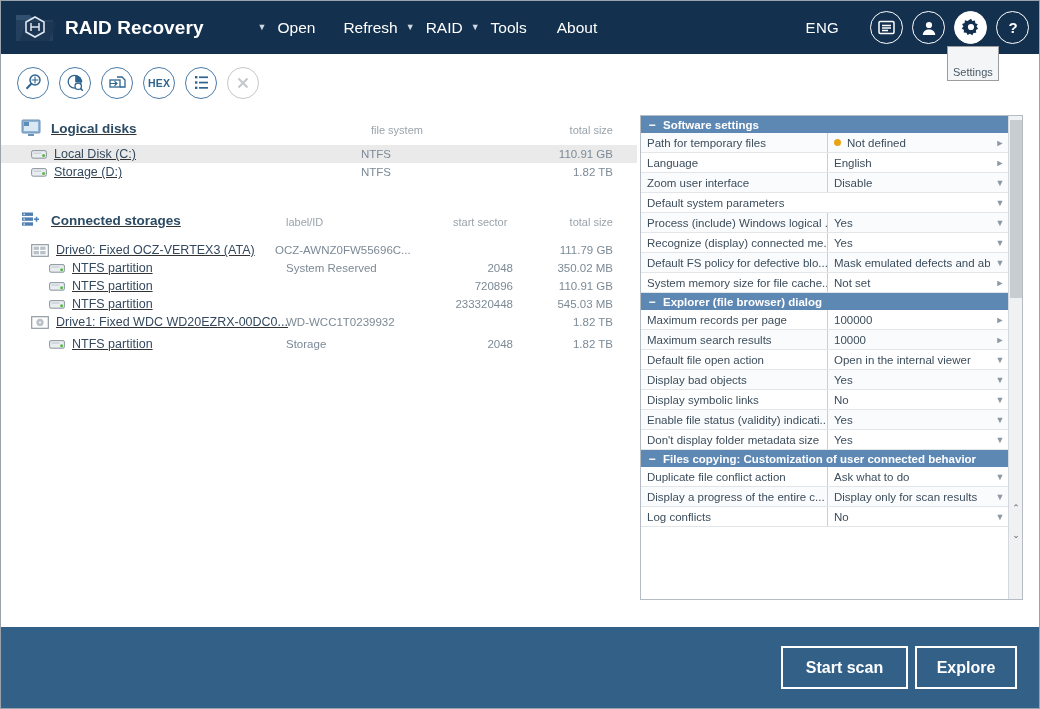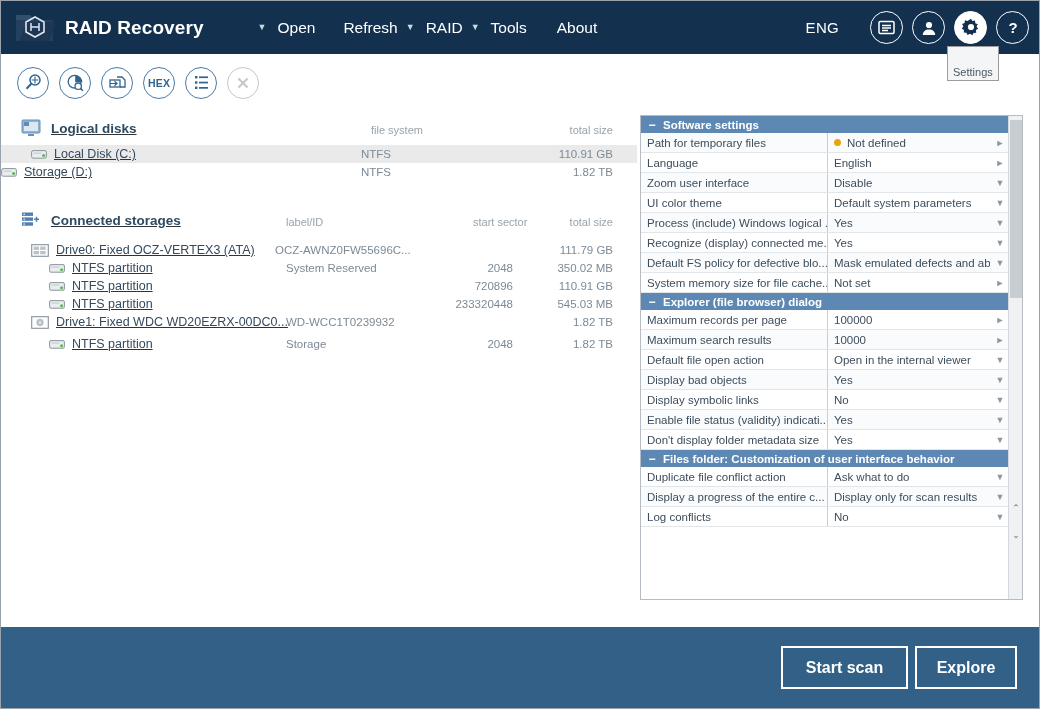--- a/index.html
+++ b/index.html
@@ -194,21 +194,21 @@
               <rect x="2.4" y="3.6" width="8" height="1.2" fill="#c6cdd3"></rect>
               <circle cx="12.6" cy="6.6" r="1.5" fill="#57b947"></circle>
             </svg>
         </span>
         <span>Local Disk (C:)</span>
       </span>
       <span class="cell" style="left:360px;">NTFS</span>
       <span class="cell r" style="left:512px;width:100px;">110.91 GB</span>
     </div>
 
-    <div class="row" style="">
+    <div class="row" style="padding-left:30px;">
       <span class="nm">
         <span class="dico">
           <svg width="16" height="11" viewBox="0 0 16 11">
               <rect x=".6" y="1.6" width="14.8" height="7.6" rx="1.6" fill="#e9edf0" stroke="#8a949c" stroke-width="1"></rect>
               <rect x="2.4" y="3.6" width="8" height="1.2" fill="#c6cdd3"></rect>
               <circle cx="12.6" cy="6.6" r="1.5" fill="#57b947"></circle>
             </svg>
         </span>
         <span>Storage (D:)</span>
       </span>
@@ -225,21 +225,21 @@
               <rect x="1" y="11.3" width="11" height="3.4" fill="#4f7fb0"></rect>
               <rect x="2.4" y="2.6" width="1.6" height="1.4" fill="#cfe0ef"></rect>
               <rect x="2.4" y="7.5" width="1.6" height="1.4" fill="#cfe0ef"></rect>
               <rect x="2.4" y="12.4" width="1.6" height="1.4" fill="#cfe0ef"></rect>
               <path d="M13 8.2h5M15.5 5.7v5" stroke="#4f7fb0" stroke-width="1.5"></path>
             </svg>
         </span>
         <span class="grp-title">Connected storages</span>
       </div>
       <span class="colhead" style="left:285px;top:9px;">label/ID</span>
-      <span class="colhead" style="left:472px;top:9px;">start sector</span>
+      <span class="colhead" style="left:452px;top:9px;">start sector</span>
       <span class="colhead" style="left:560px;top:9px;width:52px;text-align:right;">total size</span>
     </div>
 
     <div class="row" style="padding-left:30px;margin-top:2px;">
       <span class="nm">
         <span class="dico" style="width:18px;height:13px;">
           <svg width="18" height="13" viewBox="0 0 18 13">
               <rect x=".7" y=".7" width="16.6" height="11.6" fill="#fdfdfd" stroke="#8a949c" stroke-width="1.1"></rect>
               <rect x="2.6" y="2.6" width="5.4" height="3.3" fill="#b9c2c9"></rect>
               <rect x="9.2" y="2.6" width="5.4" height="3.3" fill="#b9c2c9"></rect>
@@ -354,21 +354,20 @@
           <span class="skey">Language</span>
           <span class="sval">English</span>
           <span class="arw">►</span>
         </div>
       <div class="srow">
           <span class="skey">Zoom user interface</span>
           <span class="sval">Disable</span>
           <span class="arw">▼</span>
         </div>
       <div class="srow">
-          <span class="skey">UI color theme</span>
           <span class="sval">Default system parameters</span>
           <span class="arw">▼</span>
         </div>
       <div class="srow">
           <span class="skey">Process (include) Windows logical ...</span>
           <span class="sval">Yes</span>
           <span class="arw">▼</span>
         </div>
       <div class="srow">
           <span class="skey">Recognize (display) connected me...</span>
@@ -421,21 +420,21 @@
           <span class="arw">▼</span>
         </div>
       <div class="srow">
           <span class="skey">Don't display folder metadata size</span>
           <span class="sval">Yes</span>
           <span class="arw">▼</span>
         </div>
 
       <div class="sec">
         <span class="minus">−</span>
-        <span>Files folder: Customization of user interface behavior</span>
+        <span>Files copying: Customization of user connected behavior</span>
       </div>
       <div class="srow">
           <span class="skey">Duplicate file conflict action</span>
           <span class="sval">Ask what to do</span>
           <span class="arw">▼</span>
         </div>
       <div class="srow">
           <span class="skey">Display a progress of the entire c...</span>
           <span class="sval">Display only for scan results</span>
           <span class="arw">▼</span>

